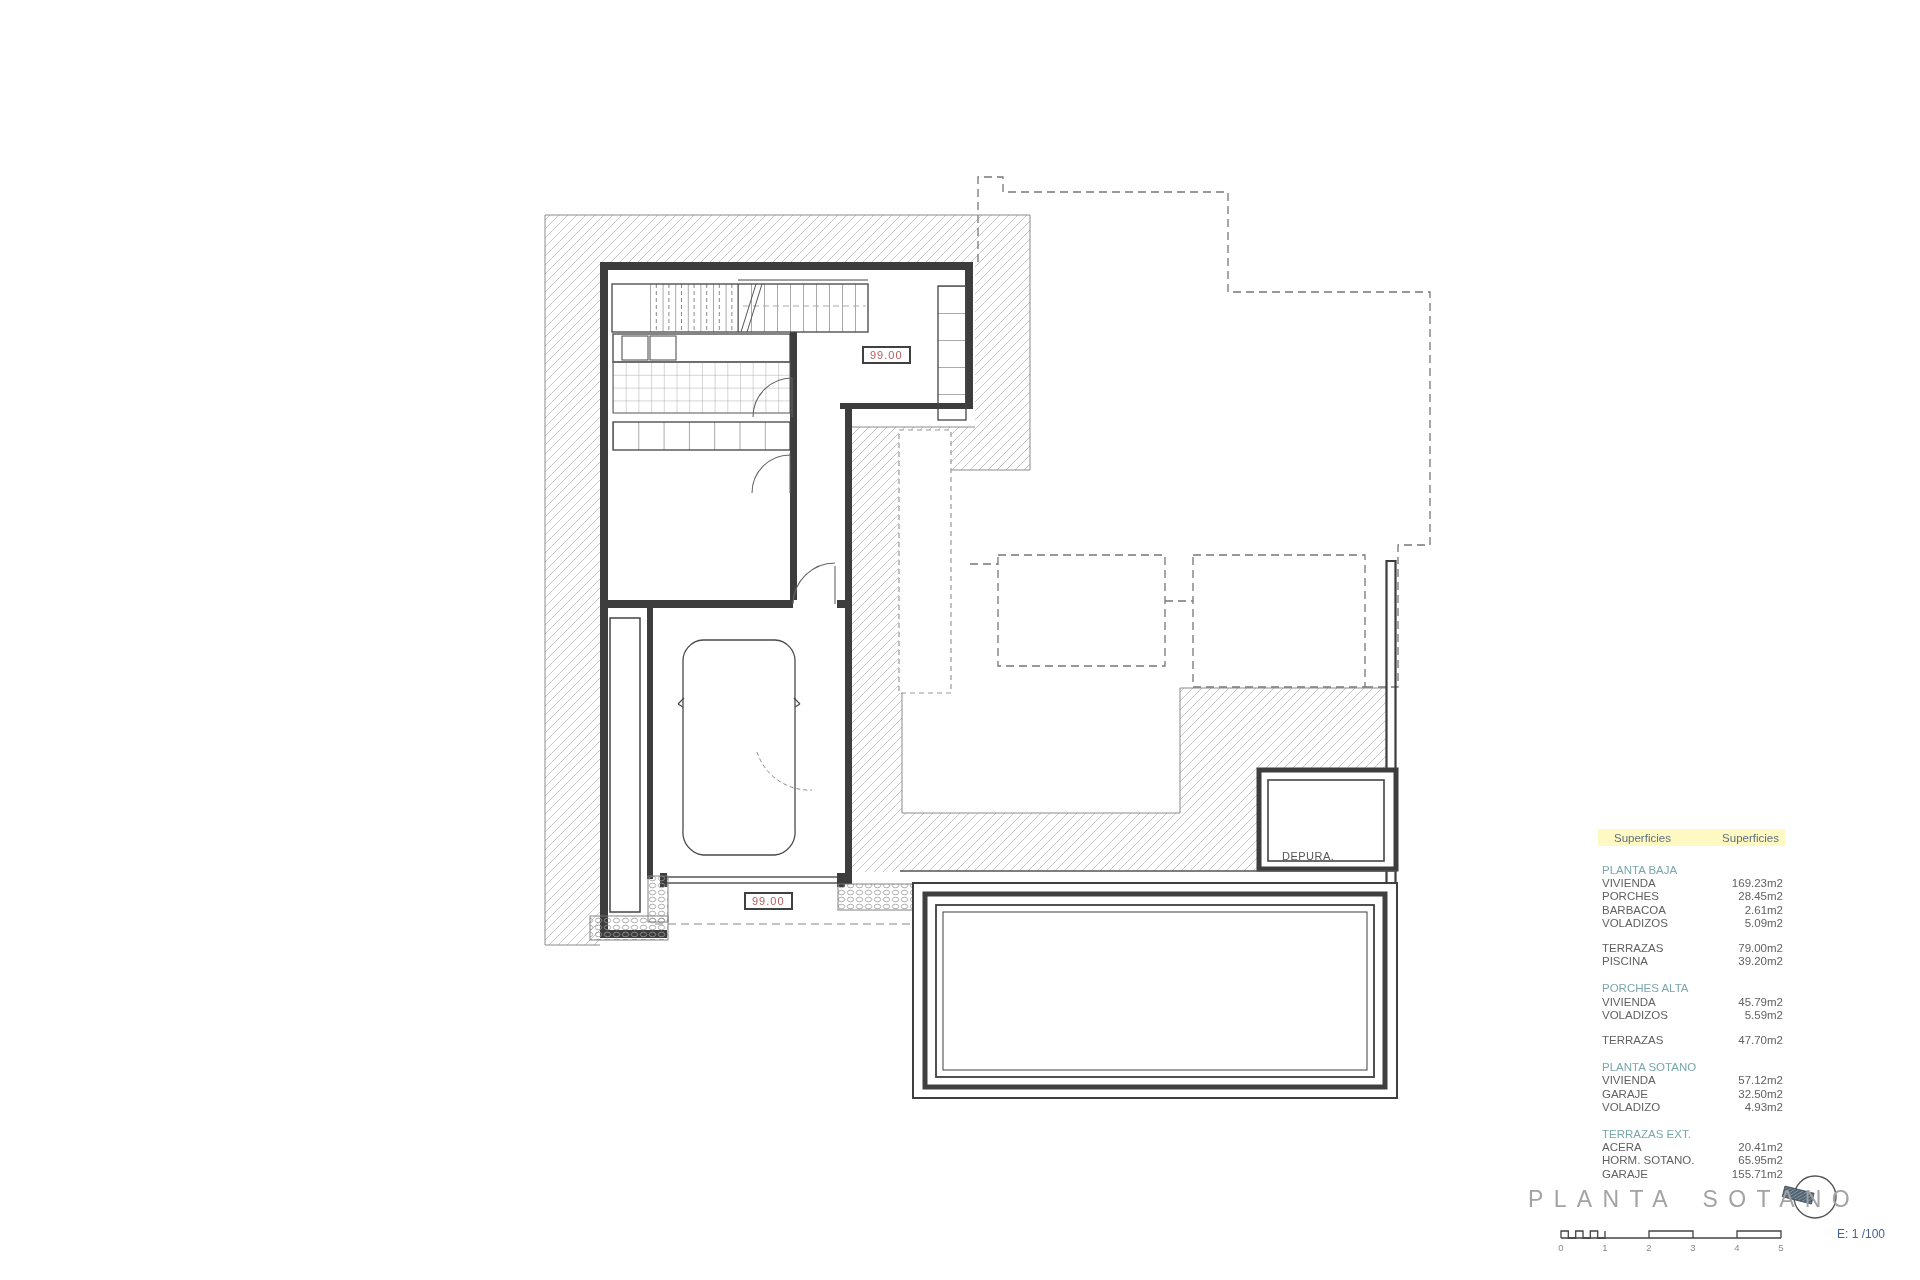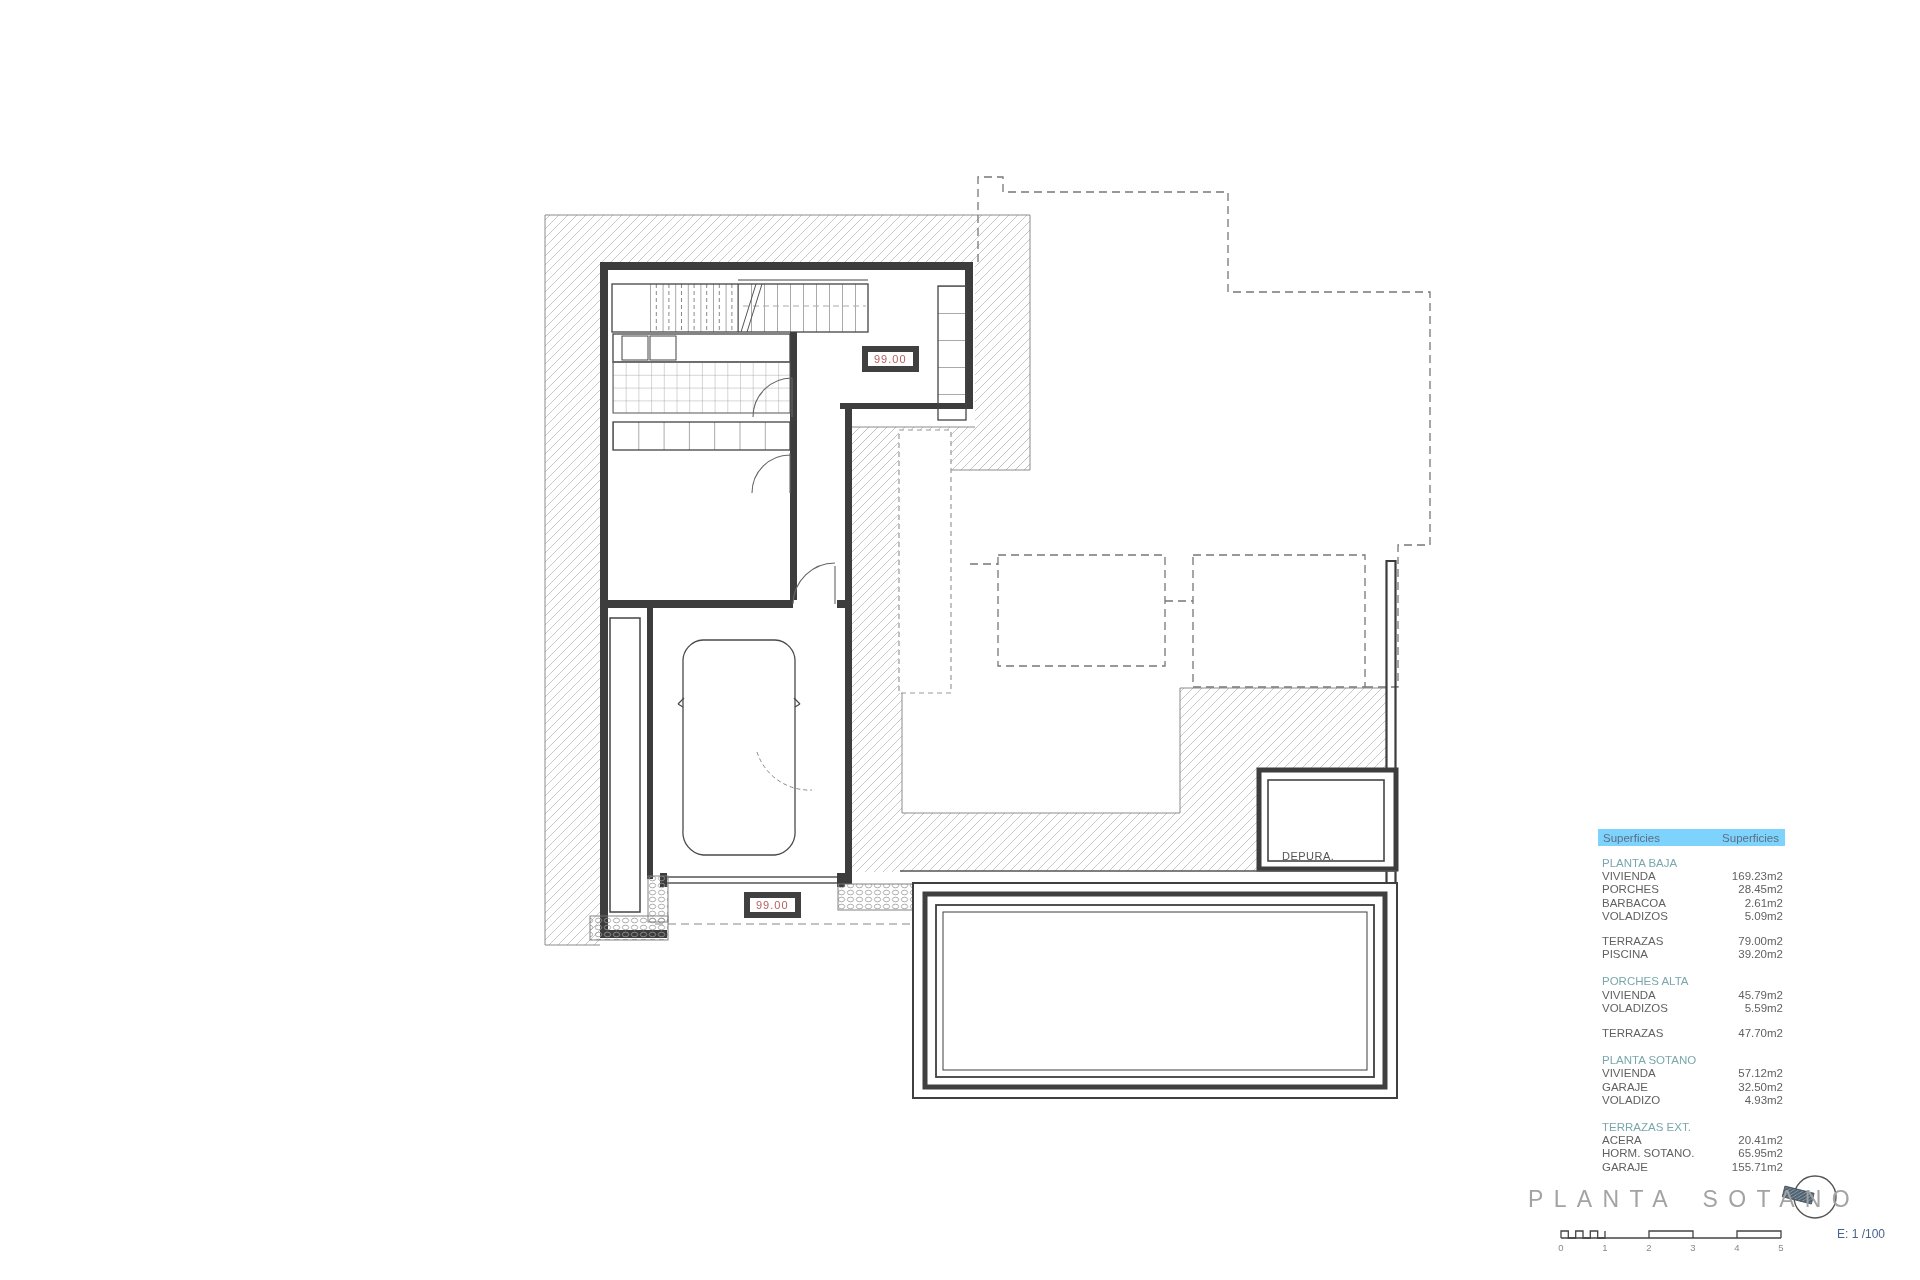--- a/index.html
+++ b/index.html
@@ -1,28 +1,28 @@
 <!DOCTYPE html>
 <html><head>
 <meta charset="utf-8">
 <style>
   html,body{margin:0;padding:0;background:#ffffff;}
   body{width:1920px;height:1280px;position:relative;overflow:hidden;
        font-family:"Liberation Sans", sans-serif;}
   svg{position:absolute;left:0;top:0;}
 
   
-  .lvl{position:absolute;font-size:11px;color:#b85c5c;border:6px solid #404040;
+  .lvl{position:absolute;font-size:11px;color:#b85c5c;border:2px solid #404040;
        background:rgba(255,255,255,.85);padding:1px 6px 1px 6px;letter-spacing:1px;}
 
   
   #legend{position:absolute;left:1598px;top:829px;width:187px;}
-  #legend .hdr{display:flex;justify-content:space-between;background:#7dd3fc;
-       color:#5e6e83;font-size:11.5px;padding:3px 6px 2px 5px;}
-  #legend .rows{margin-top:11px;text-align:right;}
+  #legend .hdr{display:flex;justify-content:space-between;background:#fef9c3;
+       color:#5e6e83;font-size:11.5px;padding:3px 6px 2px 16px;}
+  #legend .rows{margin-top:18px;text-align:right;}
   .lr{display:flex;justify-content:space-between;font-size:11.5px;
       line-height:13.2px;color:#616161;padding:0 2px 0 4px;}
   .lr-section{color:#79a7ad;margin-top:2px;}
   .lr-gap{height:12px;}
 
   
   #sheet-title{position:absolute;left:1528px;top:1186px;font-size:23px;color:#a3a3a3;
        letter-spacing:0.45em;word-spacing:0.4em;white-space:nowrap;}
   #scale-note{position:absolute;left:1797px;top:1227px;font-size:12px;color:#47648e;margin-left:40px;}
 

